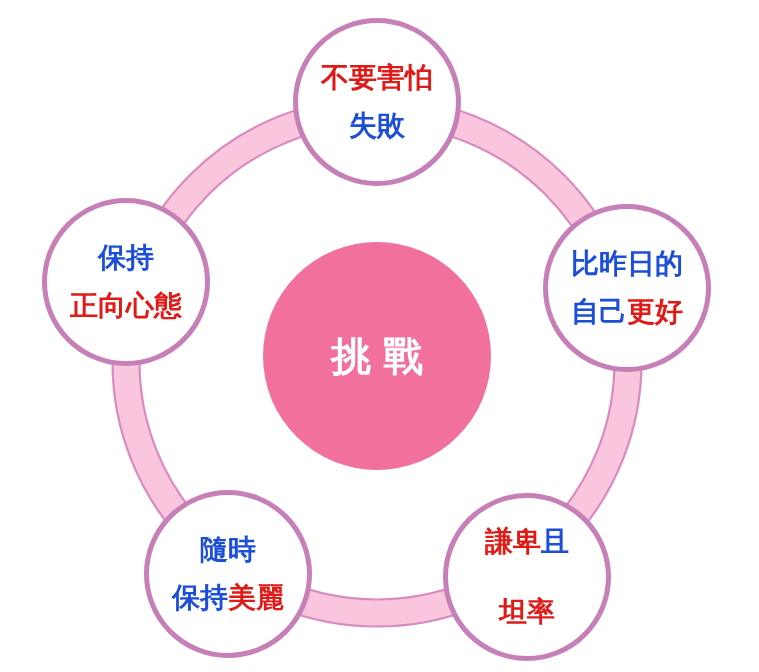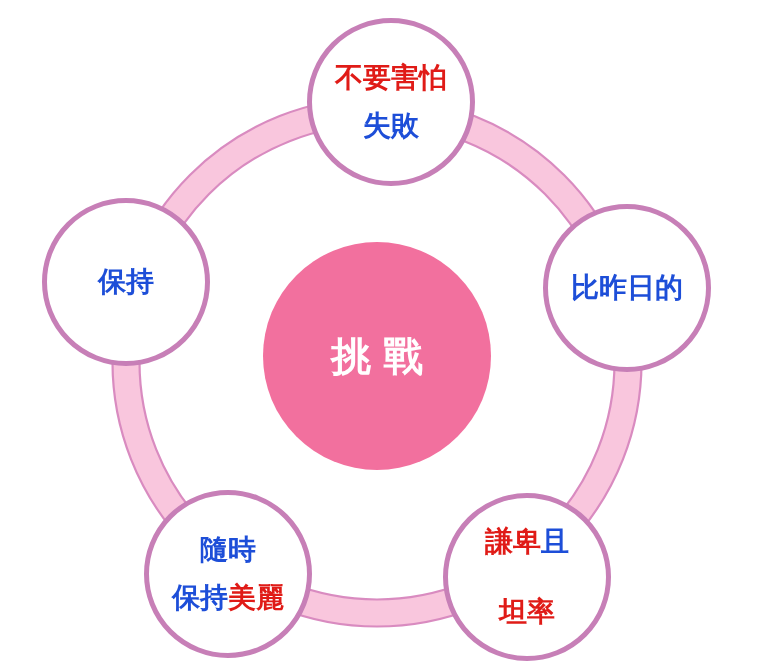--- a/index.html
+++ b/index.html
@@ -30,21 +30,21 @@
   .sat {
     width: 168px;
     height: 168px;
     background: #ffffff;
     border: 5px solid #c77fb7;
     font-size: 28px;
     line-height: 32px;
   }
   .sat .line { margin: 8px 0; white-space: nowrap; }
   .sat.gap-lg .line { margin: 19px 0; }
-  .node-top          { left: 307px; top: 18px; align-items: center;  }
+  .node-top          { left: 293px; top: 18px; align-items: center;  }
   .node-right        { left: 543px; top: 204px; }
   .node-left         { left: 42px;  top: 198px; }
   .node-bottom-left  { left: 144px; top: 490px; }
   .node-bottom-right { left: 443px; top: 493px; }
   .node-center {
     left: 263px; top: 242px;
     width: 228px; height: 228px;
     background: #f2709e;
     color: #ffffff;
     font-size: 40px;
@@ -74,24 +74,26 @@
     <div class="line">挑戰</div>
   </div>
 
   <div class="node sat node-top">
     <div class="line"><span class="t-red">不要害怕</span></div>
     <div class="line"><span class="t-black">失敗</span></div>
   </div>
 
   <div class="node sat node-right">
     <div class="line"><span class="t-black">比昨日的</span></div>
+    <div class="line"><span class="t-black">自己</span><span class="t-red">更好</span></div>
   </div>
 
   <div class="node sat node-left">
     <div class="line"><span class="t-black">保持</span></div>
+    <div class="line"><span class="t-red">正向心態</span></div>
   </div>
 
   <div class="node sat node-bottom-left">
     <div class="line"><span class="t-black">隨時</span></div>
     <div class="line"><span class="t-black">保持</span><span class="t-red">美麗</span></div>
   </div>
 
   <div class="node sat gap-lg node-bottom-right">
     <div class="line"><span class="t-red">謙卑</span><span class="t-black">且</span></div>
     <div class="line"><span class="t-red">坦率</span></div>

